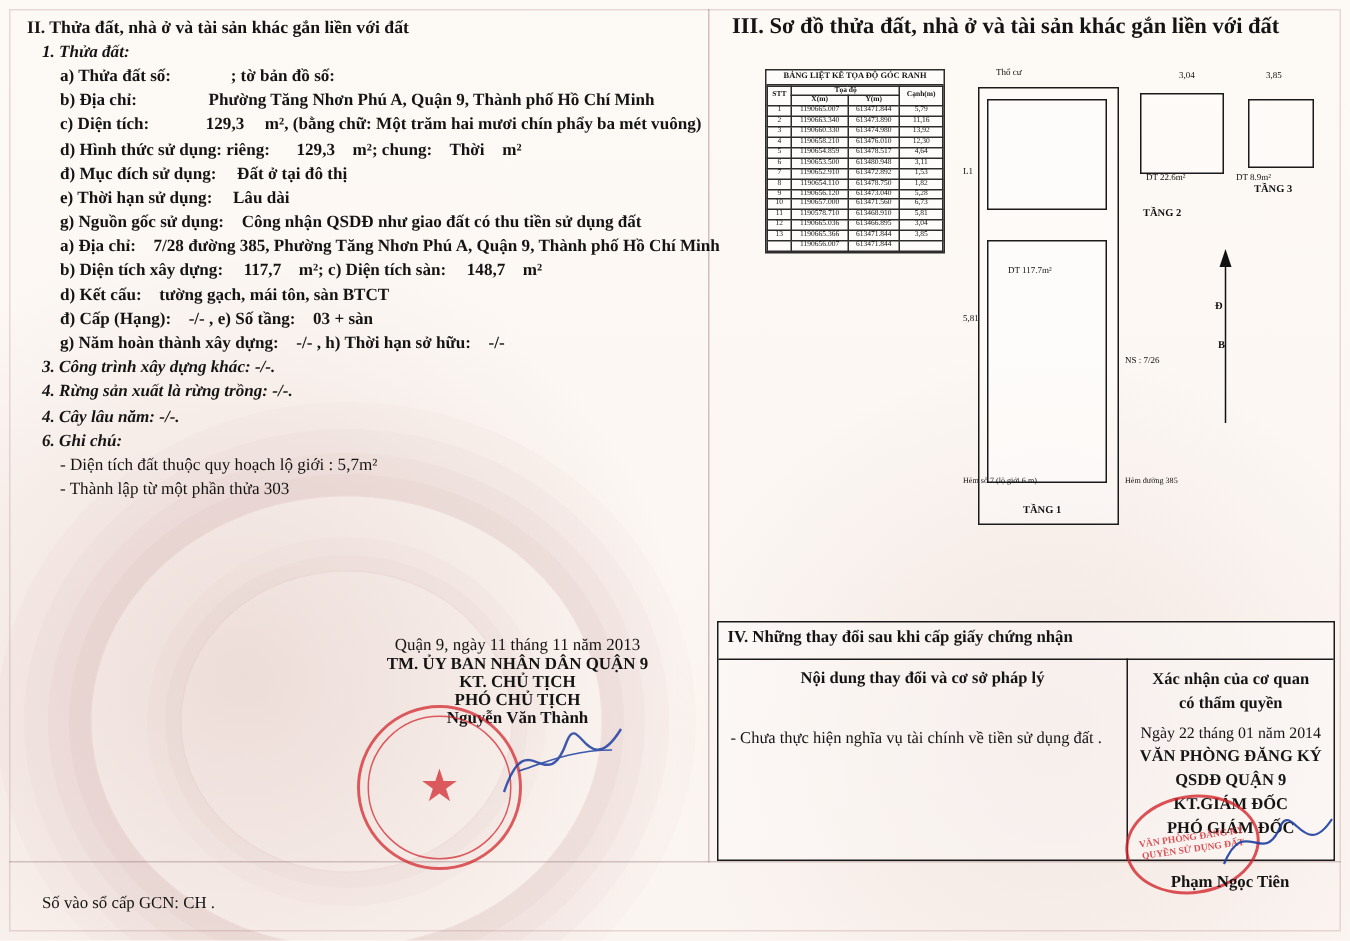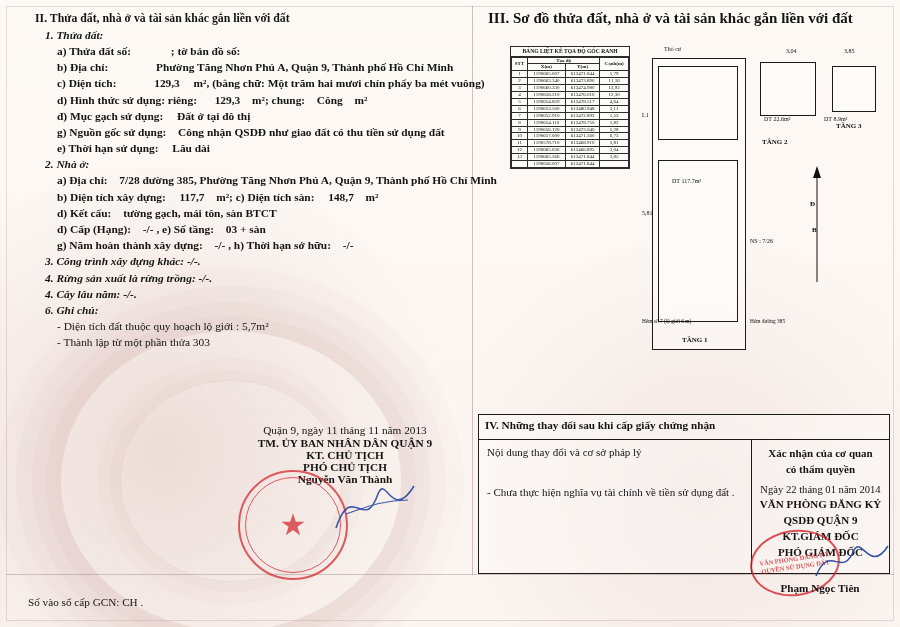--- a/index.html
+++ b/index.html
@@ -44,21 +44,21 @@
   .vline{
     position:absolute;left:472px;top:6px;bottom:52px;width:1px;background:rgba(120,90,90,.35);
   }
   .hline{
     position:absolute;left:6px;right:6px;top:574px;height:1px;background:rgba(120,90,90,.3);
   }
 
   
   .left{
     position:absolute;left:18px;top:10px;width:446px;
-    font-size:11.4px;line-height:1.42;margin-left:17px;
+    font-size:11.4px;line-height:1.42;
   }
   .sec-title{font-weight:bold;font-size:11.8px;}
   .sub-title{font-style:italic;font-weight:bold;margin-left:10px;}
   .ln{margin-left:22px;white-space:nowrap;font-weight:bold;}
   .ind{display:inline-block;}
   .note-line{margin-left:22px;}
 
   
   .right{
     position:absolute;left:488px;top:10px;width:400px;
@@ -131,21 +131,21 @@
   .boxIV{
     position:absolute;left:478px;top:414px;width:410px;height:158px;
     border:1px solid #1a1a1a;background:rgba(255,255,255,.35);
     font-size:11px;
   }
   .boxIV .hd{font-weight:bold;padding:4px 6px;font-size:11.2px;}
   .boxIV .split{position:absolute;left:272px;top:24px;bottom:0;width:1px;background:#1a1a1a;}
   .boxIV .hr{position:absolute;left:0;right:0;top:24px;height:1px;background:#1a1a1a;}
   .boxIV .colA{position:absolute;left:0;top:25px;width:272px;padding:6px 8px;box-sizing:border-box;}
   .boxIV .colB{position:absolute;left:273px;top:25px;right:0;padding:6px 6px;box-sizing:border-box;text-align:center;}
-  .boxIV .colA .sub{}
+  .boxIV .colA .sub{text-align:center;font-weight:bold;}
   .boxIV .colA .body{margin-top:28px;}
   .boxIV .colB .l{font-weight:bold;line-height:1.45;}
   .boxIV .colB .d{font-weight:normal;font-size:10.6px;margin:6px 0 2px;}
   .stampR{
     position:absolute;left:750px;top:530px;width:86px;height:62px;border-radius:50%;
     border:2px solid #d2232a;opacity:.78;transform:rotate(-8deg);
     display:flex;align-items:center;justify-content:center;
     color:#d2232a;font-size:6.4px;font-weight:bold;text-align:center;line-height:1.25;
     font-family:"Liberation Serif",serif;
   }
@@ -188,44 +188,43 @@
       <span>m², (bằng chữ: Một trăm hai mươi chín phẩy ba mét vuông)</span>
     </div>
 
     <div class="ln">
       <span>d) Hình thức sử dụng: riêng:</span>
       <span class="ind" style="width:12px"></span>
       <span>129,3</span>
       <span class="ind" style="width:6px"></span>
       <span>m²; chung:</span>
       <span class="ind" style="width:6px"></span>
-      <span>Công</span>
+      <span>Thời</span>
       <span class="ind" style="width:6px"></span>
       <span>m²</span>
     </div>
 
     <div class="ln">
-      <span>đ) Mục gạch sử dụng:</span>
+      <span>đ) Mục đích sử dụng:</span>
       <span class="ind" style="width:8px"></span>
       <span>Đất ở tại đô thị</span>
-    </div>
-
-    <div class="ln">
-      <span>g) Nguồn gốc sử dụng:</span>
-      <span class="ind" style="width:6px"></span>
-      <span>Công nhận QSDĐ như giao đất có thu tiền sử dụng đất</span>
     </div>
 
     <div class="ln">
       <span>e) Thời hạn sử dụng:</span>
       <span class="ind" style="width:8px"></span>
       <span>Lâu dài</span>
     </div>
 
-    <div class="sub-title">2. Nhà ở:</div>
+    <div class="ln">
+      <span>g) Nguồn gốc sử dụng:</span>
+      <span class="ind" style="width:6px"></span>
+      <span>Công nhận QSDĐ như giao đất có thu tiền sử dụng đất</span>
+    </div>
+
 
     <div class="ln">
       <span>a) Địa chỉ:</span>
       <span class="ind" style="width:6px"></span>
       <span>7/28 đường 385, Phường Tăng Nhơn Phú A, Quận 9, Thành phố Hồ Chí Minh</span>
     </div>
 
     <div class="ln">
       <span>b) Diện tích xây dựng:</span>
       <span class="ind" style="width:8px"></span>

